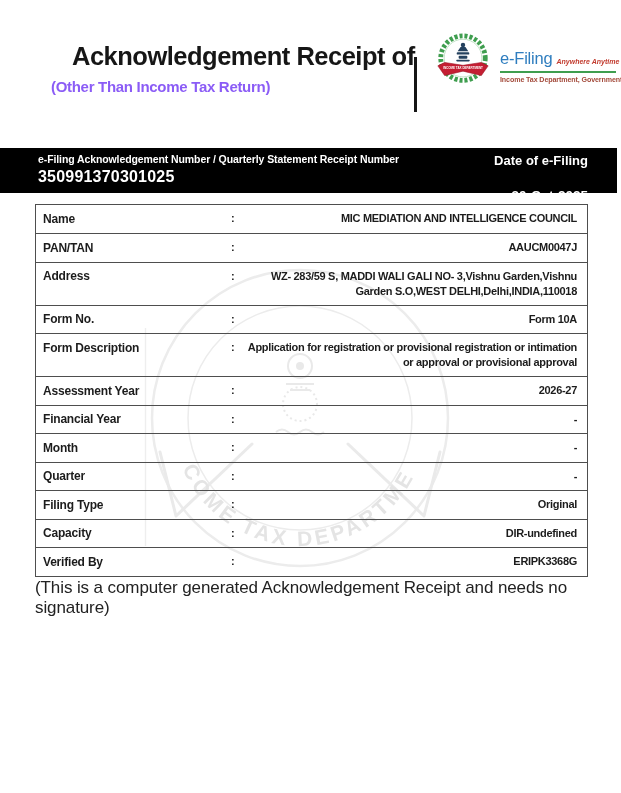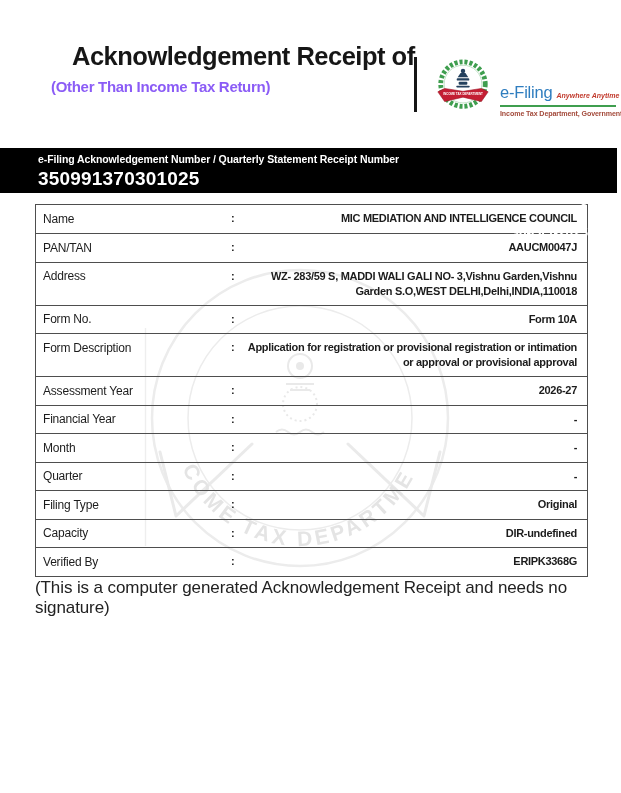--- a/index.html
+++ b/index.html
@@ -20,39 +20,38 @@
     line-height: 32px; color: #161616; margin-left: 35px;
   }
   .subtitle {
     font-size: 15px; font-weight: 700; letter-spacing: -0.3px;
     margin-top: 6px; color: #8b5cf6; margin-left: 14px;
   }
   .logo-separator {
     position: absolute; left: 414px; top: 57px;
     width: 3px; height: 55px; background: #161616;
   }
-  .logo { position: absolute; left: 433px; top: 56px; display: flex; align-items: flex-end; }
+  .logo { position: absolute; left: 433px; top: 30px; display: flex; align-items: center; }
   .logo-emblem { width: 60px; height: 62px; flex: 0 0 auto; }
   .logo-text { margin-left: 7px; padding-top: 11px; width: 118px; }
   .brand-row { display: flex; align-items: baseline; white-space: nowrap; }
   .brand { font-size: 16.5px; font-weight: 500; color: #2e7dbf; letter-spacing: -0.2px; }
   .tagline { font-size: 7px; font-style: italic; font-weight: 700; color: #c23b2e; margin-left: 4px; }
   .logo-rule { height: 2px; background: #3f9e4f; margin: 3px 0 3px 0; width: 116px; }
   .dept-line { font-size: 7.1px; font-weight: 600; color: #a34a3b; letter-spacing: -0.1px; white-space: nowrap; }
 
   
   .ack-bar {
     position: absolute; left: 0; top: 148px; width: 617px; height: 45px;
     background: #000000; color: #ffffff; z-index: 2;
     display: flex; justify-content: space-between;
     padding: 5px 29px 0 38px;
-    flex-direction: column;
   }
   .ack-label { font-size: 10.5px; font-weight: 600; letter-spacing: -0.1px; }
-  .ack-number { font-size: 19px; font-weight: 700; margin-top: 3px; letter-spacing: 0.2px; }
+  .ack-number { font-size: 16px; font-weight: 700; margin-top: 3px; letter-spacing: 0.2px; }
   .ack-right { text-align: right; }
   .ack-date-label { font-size: 13px; font-weight: 700; }
   .ack-date-value { font-size: 13.5px; font-weight: 700; margin-top: 20px; }
 
   
   .watermark {
     position: absolute; left: 140px; top: 262px; width: 320px; height: 312px;
     z-index: 0; pointer-events: none;
   }
 
@@ -62,21 +61,21 @@
     border: 1.5px solid #4e4e4e; z-index: 1; background: transparent;
   }
   .detail-row {
     display: grid; grid-template-columns: 188px 13px 1fr;
     padding: 6px 8px 6px 7px; min-height: 28px;
     border-top: 1.4px solid #4e4e4e;
     align-items: start;
   }
   .detail-row:first-child { border-top: none; }
   .row-label {
-    font-size: 12px; font-weight: 400; color: #1c1c1c;
+    font-size: 12px; font-weight: 700; color: #1c1c1c;
     letter-spacing: -0.2px; line-height: 15px; padding-top: 0.5px;
   }
   .row-colon, .row-value {
     font-size: 11px; font-weight: 700; color: #1c1c1c;
     letter-spacing: -0.3px; line-height: 15px;
   }
   .row-colon { text-align: left; }
   .row-value { padding-right: 2px; text-align: right; }
 
   

